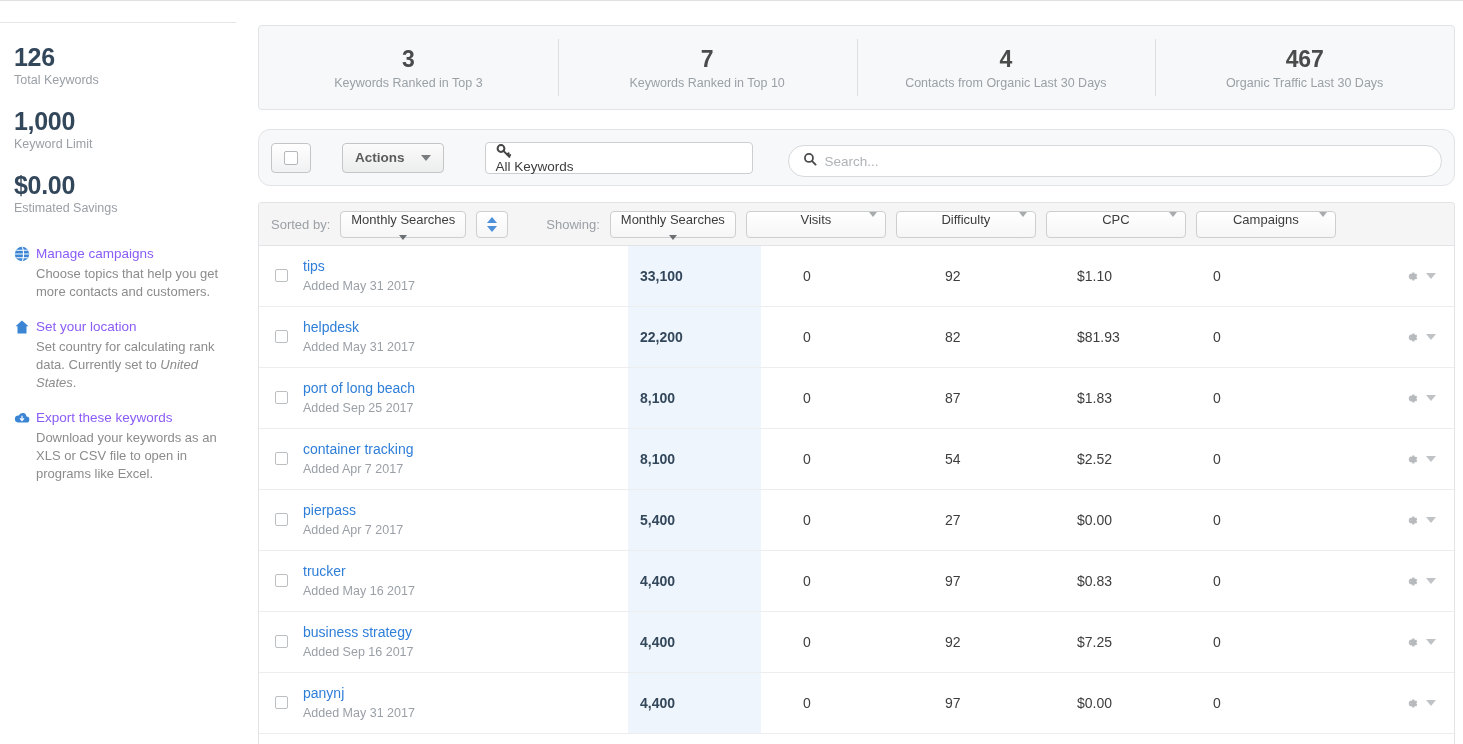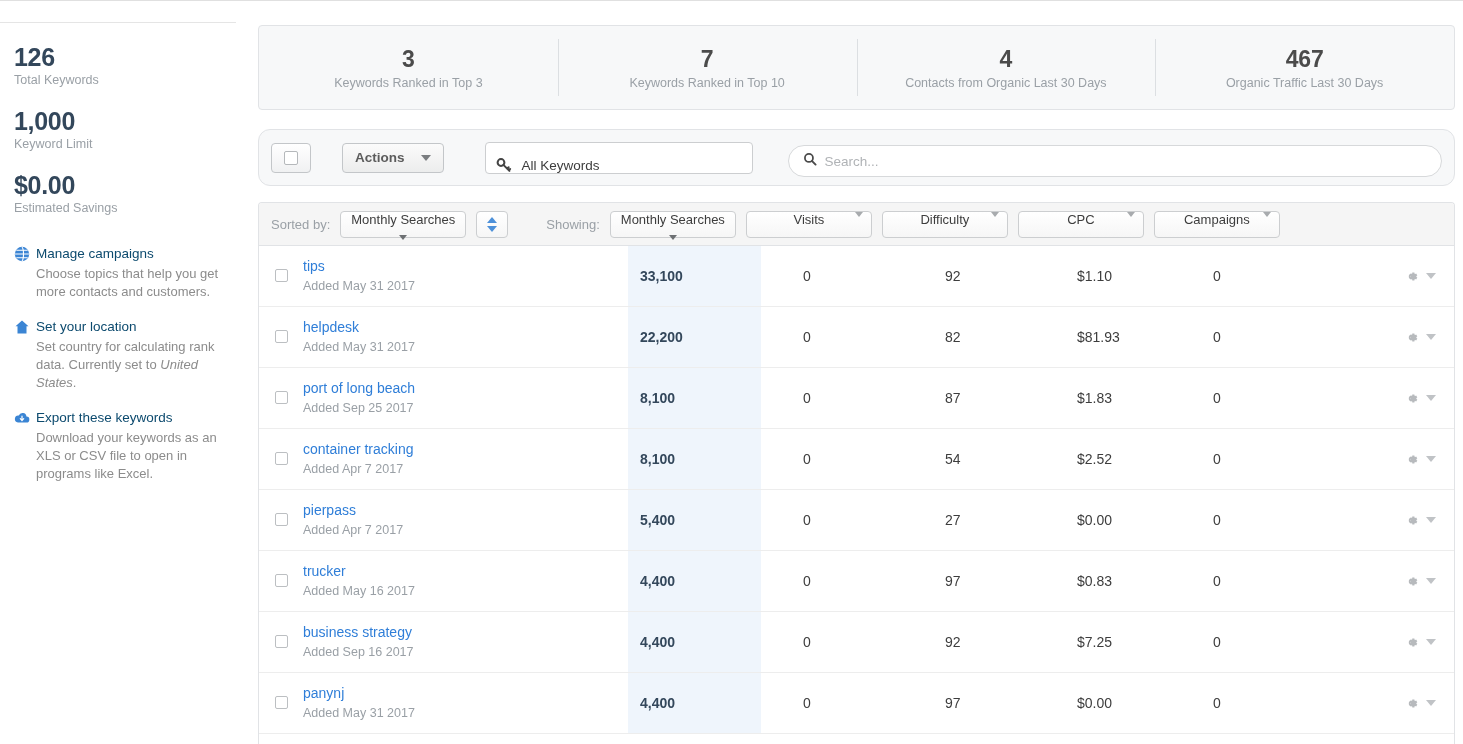--- a/index.html
+++ b/index.html
@@ -33,21 +33,21 @@
   }
 
   .links { margin-top: 28px; }
   .link-row { margin-bottom: 17px; position: relative; padding-left: 22px; }
   .link-icon {
     position: absolute; left: 0; top: 1px; width: 16px; height: 16px;
     display: block; color: #3b85d4;
   }
   .link-icon svg { display: block; }
   .link-title {
-    font-size: 13.5px; color: #0c4a6e; line-height: 18px; cursor: pointer;
+    font-size: 13.5px; color: #8b5cf6; line-height: 18px; cursor: pointer;
   }
   .link-desc {
     font-size: 13px; color: #8c8c8c; line-height: 18px; margin-top: 2px;
     max-width: 218px;
   }
   .link-desc em { font-style: italic; }
 
   
   .main { position: absolute; left: 258px; top: 0; width: 1200px; height: 744px; }
 
@@ -101,22 +101,22 @@
     border-right: 5px solid transparent; border-top: 6px solid #7a7d80;
   }
   .caret-lt {
     width: 0; height: 0; border-left: 5px solid transparent;
     border-right: 5px solid transparent; border-top: 6px solid #9b9e a1;
     border-top-color: #a0a3a6;
   }
   .sel {
     height: 32px; border: 1px solid #ccced0; border-radius: 4px;
     background: #ffffff;
-    display: flex; align-items: flex-end; padding: 0 10px;
-    font-size: 13.5px; color: #3d3d3d; cursor: pointer; position: relative;
+    display: flex; align-items: flex-start; padding: 0 10px;
+    font-size: 13.5px; color: #3d3d3d; cursor: pointer; position: relative; flex-direction: column;
   }
   .sel .sel-caret { position: absolute; right: 10px; }
   .sel-kw { margin-left: 18px; width: 268px; flex: none; }
   .sel-camp { margin-left: 12px; width: 272px; flex: none; }
   .sel-icon { width: 18px; margin-right: 8px; display: flex; align-items: center; }
   .search-wrap {
     margin-left: 12px; flex: 1 1 auto; height: 32px;
     border: 1px solid #d7d9db; border-radius: 16px; background: #fff;
     display: flex; align-items: center; padding: 0 14px; margin-top: 7px;
   }
@@ -138,21 +138,21 @@
     display: flex; align-items: center; padding: 0 12px;
   }
   .fb-label { font-size: 13px; color: #9aa0a6; margin-right: 10px; }
   .fb-sel {
     height: 27px; border: 1px solid #ccced0; border-radius: 4px;
     background: linear-gradient(#ffffff, #f6f6f6);
     display: flex; align-items: center; padding: 0 10px;
     font-size: 13px; color: #3d3d3d; cursor: pointer; position: relative; flex-direction: column;
   }
   .fb-sel.inline { gap: 8px; }
-  .fb-sel.fixed { width: 126px; align-items: center; }
+  .fb-sel.fixed { width: 140px; align-items: center; }
   .fb-sel .sel-caret { position: absolute; right: 8px; }
   .caret-sm {
     width: 0; height: 0; border-left: 4px solid transparent;
     border-right: 4px solid transparent; border-top: 5px solid #6d7073;
   }
   .caret-sm-lt {
     width: 0; height: 0; border-left: 4px solid transparent;
     border-right: 4px solid transparent; border-top: 5px solid #a8abae;
   }
   .sort-toggle {

